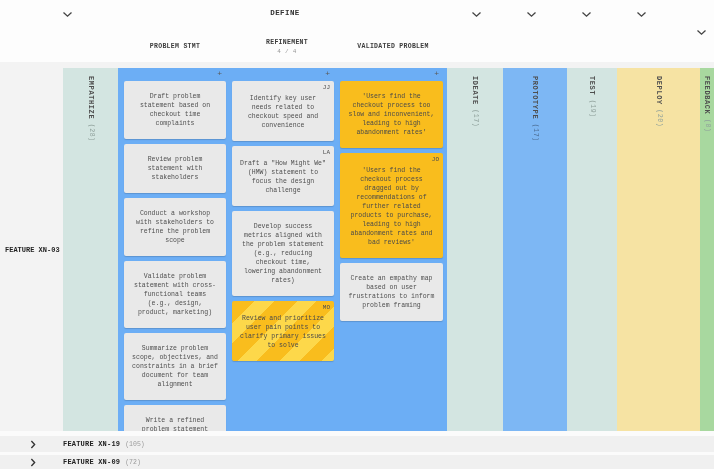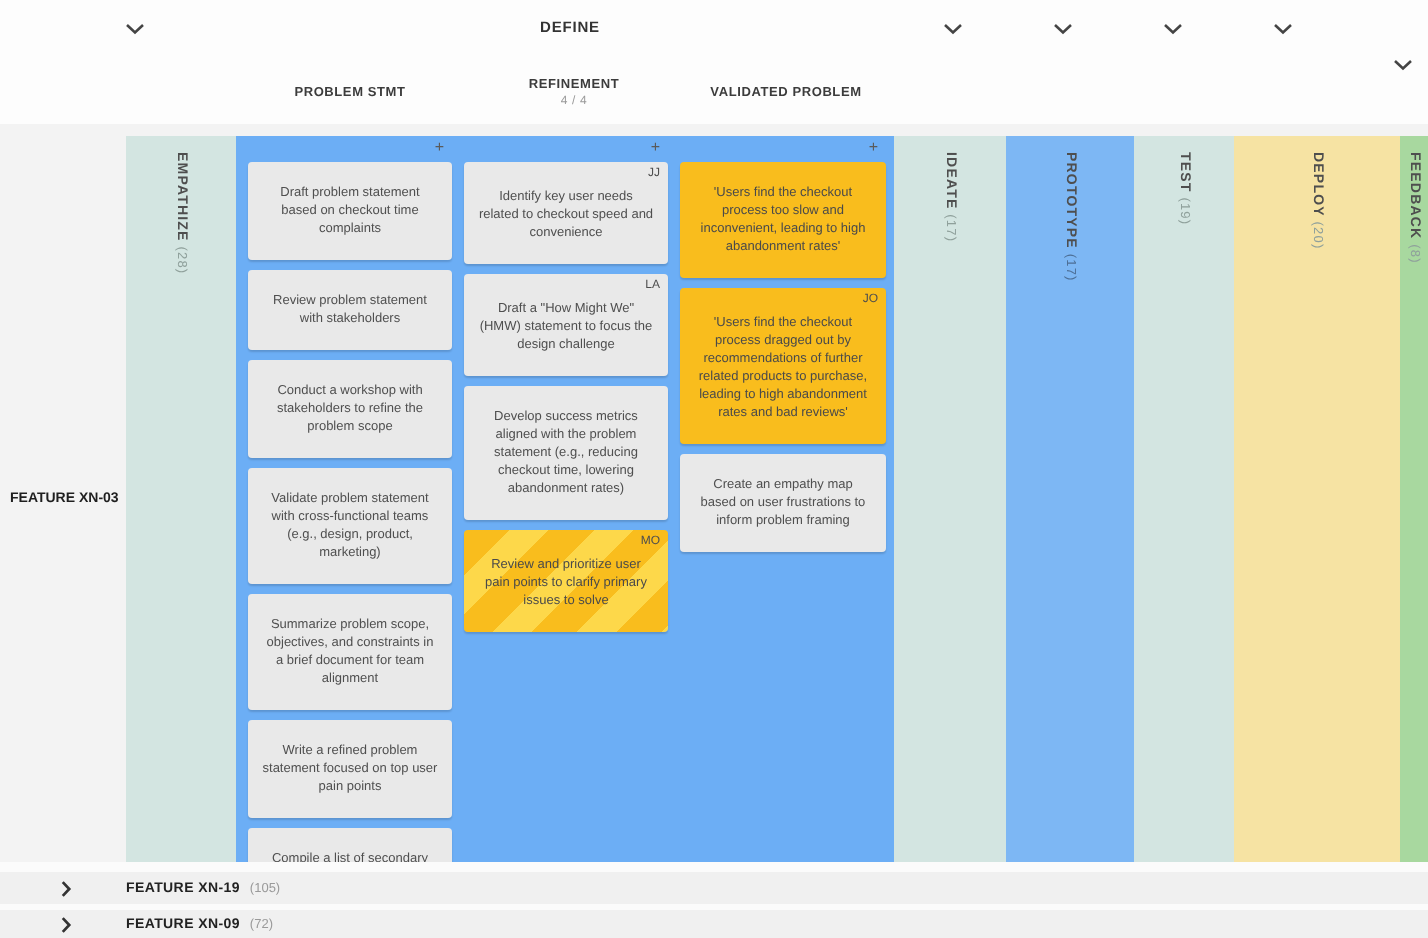--- a/index.html
+++ b/index.html
@@ -1,17 +1,17 @@
 <!DOCTYPE html>
 <html style="--define-band: #6caef5; --phase-teal: #d3e5e1; --phase-blue: #7db7f4; --phase-yellow: #f6e3a3; --phase-green: #a8d89f; --card-gray: #e9e9e9; --card-yellow: #f9bd1d; --stripe-light: #fdd84a;"><head>
 <meta charset="utf-8">
 <style>
   html,body{margin:0;padding:0;}
   #app{position:relative;width:714px;height:469px;overflow:hidden;
-       font-family:Liberation Sans, sans-serif;background:#f3f3f3;}
+       font-family:Liberation Mono, monospace;background:#f3f3f3;}
 
   
   .topbar{position:absolute;left:0;top:0;width:714px;height:62px;background:#fdfdfd;}
   .define-label{position:absolute;left:240px;top:9px;width:90px;text-align:center;
        font-size:7.5px;font-weight:bold;color:#333;letter-spacing:.4px;}
   .chev{position:absolute;width:11px;height:7px;cursor:pointer;}
   .subhdr{position:absolute;text-align:center;font-size:6.5px;font-weight:bold;
        color:#3c3c3c;letter-spacing:.3px;}
   .subcount{display:block;font-weight:normal;color:#9a9a9a;font-size:6px;margin-top:2px;}
 

